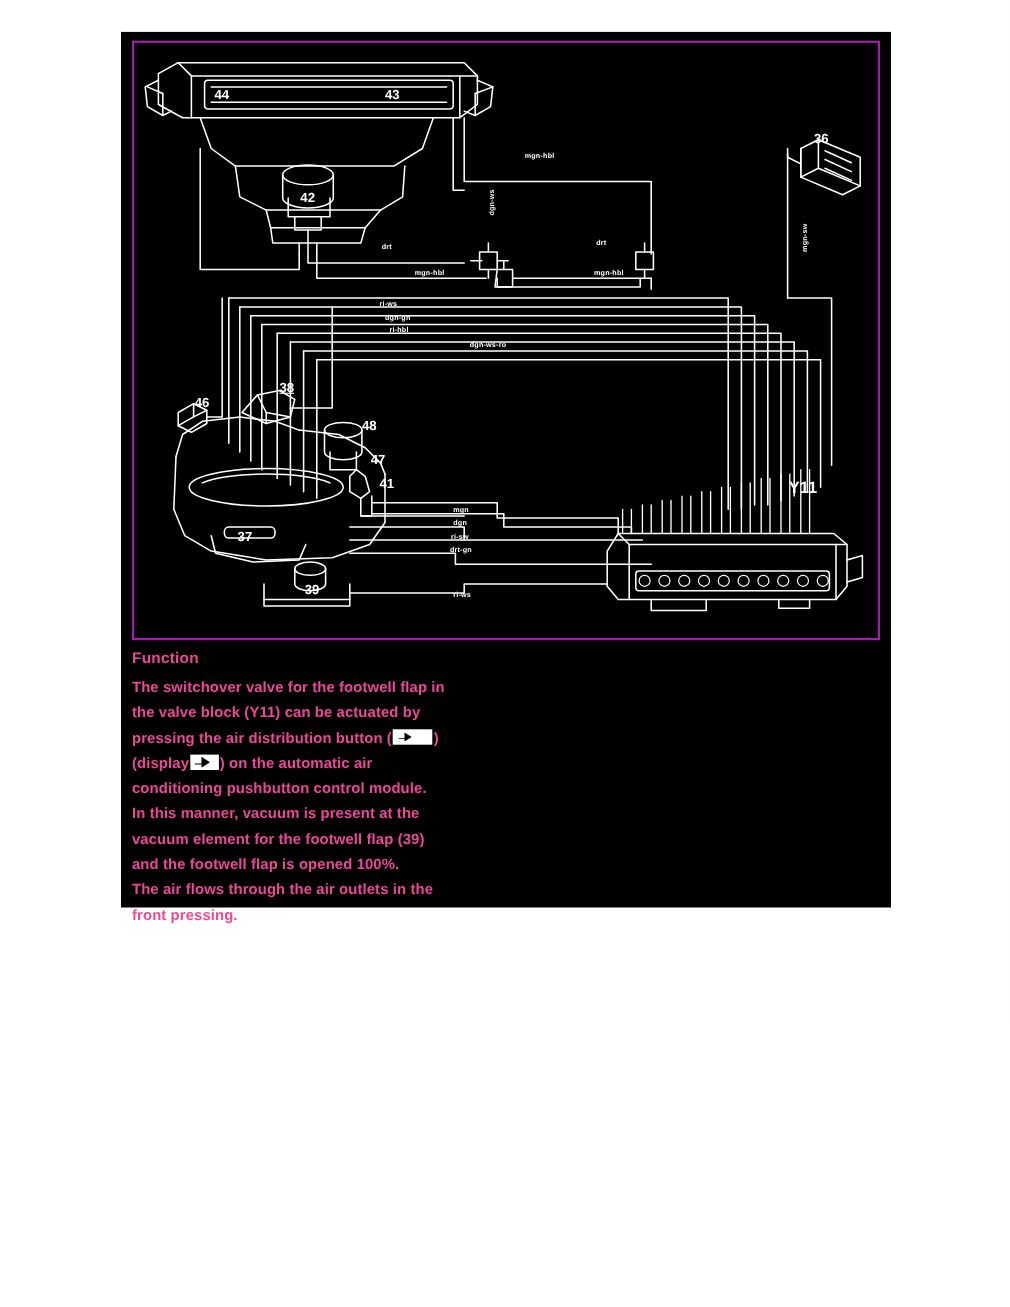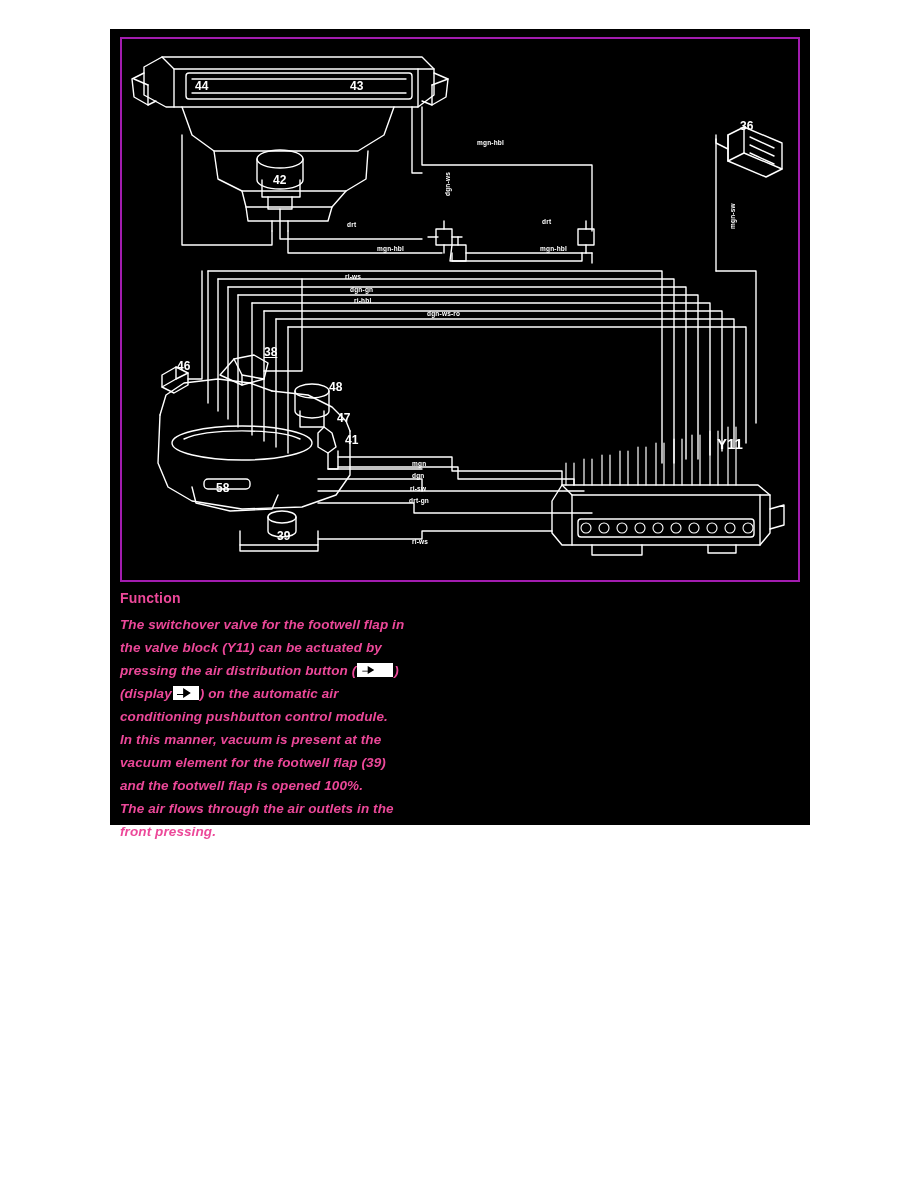--- a/index.html
+++ b/index.html
@@ -64,21 +64,20 @@
     line-height: 18px;
   }
   .fn-body {
     font-size: 13.5px;
     line-height: 23px;
     font-weight: bold;
     letter-spacing: 0.1px;
   }
   .fn-line {
     white-space: nowrap;
-    font-style: italic;
   }
   
   .glyph-box {
     display: inline-block;
     width: 36px;
     height: 14px;
     background: #ffffff;
     vertical-align: -2px;
     position: relative;
     margin: 0 1px;
@@ -277,26 +276,26 @@
 
           <path d="M66 340 L80 340 L80 232"></path>
           <path d="M142 332 L180 332 L180 240"></path>
         </g>
       </svg>
 
       <div class="lbl lbl-num" style="left:73px;  top:40px;">44</div>
       <div class="lbl lbl-num" style="left:228px; top:40px;">43</div>
       <div class="lbl lbl-num" style="left:151px; top:134px;">42</div>
       <div class="lbl lbl-num" style="left:618px; top:80px;">36</div>
-      <div class="lbl lbl-num" style="left:142px; top:306px;text-decoration:underline;">38</div>
+      <div class="lbl lbl-num" style="left:132px; top:306px;text-decoration:underline;">38</div>
       <div class="lbl lbl-num" style="left:55px;  top:320px;">46</div>
       <div class="lbl lbl-num" style="left:207px; top:341px;">48</div>
       <div class="lbl lbl-num" style="left:215px; top:372px;">47</div>
       <div class="lbl lbl-num" style="left:223px; top:394px;text-align:center;">41</div>
-      <div class="lbl lbl-num" style="left:94px;  top:442px;">58</div>
+      <div class="lbl lbl-num" style="left:94px;  top:442px;">37</div>
       <div class="lbl lbl-num" style="left:155px; top:490px;">39</div>
       <div class="lbl lbl-big" style="left:595px; top:396px;">Y11</div>
 
       <div class="lbl lbl-wire" style="left:355px; top:100px;">mgn-hbl</div>
       <div class="lbl lbl-wire" style="left:255px; top:206px;">mgn-hbl</div>
       <div class="lbl lbl-wire" style="left:418px; top:206px;">mgn-hbl</div>
       <div class="lbl lbl-wire" style="left:225px; top:182px;">drt</div>
       <div class="lbl lbl-wire" style="left:420px; top:179px;">drt</div>
       <div class="lbl lbl-wire" style="left:223px; top:234px;">ri-ws</div>
       <div class="lbl lbl-wire" style="left:228px; top:247px;">dgn-gn</div>

